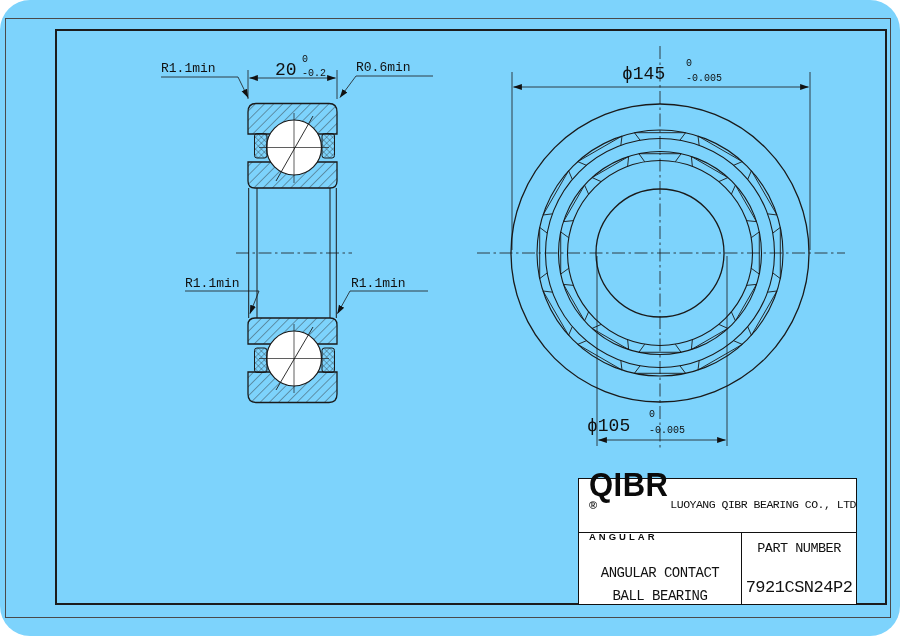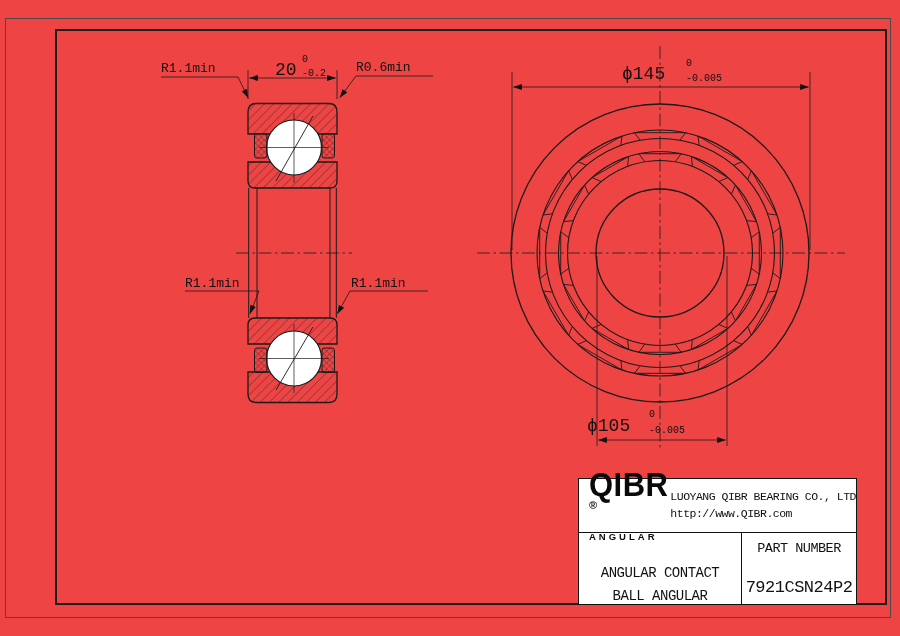--- a/index.html
+++ b/index.html
@@ -1,17 +1,17 @@
 <!DOCTYPE html>
 <html><head>
 <meta charset="utf-8">
 <style>
   html,body{margin:0;padding:0;background:#fff;width:900px;height:636px;overflow:hidden;}
-  #page{position:relative;width:900px;height:636px;background:#ef4444;
-        font-family:"Liberation Mono","DejaVu Sans Mono",monospace;color:#111;}
+  #page{position:relative;width:900px;height:636px;background:#7dd3fc;
+        font-family:"Liberation Mono","DejaVu Sans Mono",monospace;color:#111;border-radius:30px;}
   #outer-border{position:absolute;left:5px;top:18px;width:886px;height:600px;
         border:1.2px solid #4a4a4a;box-sizing:border-box;}
   #frame{position:absolute;left:55px;top:29px;width:832px;height:576px;
         border:2px solid #1c1c1c;box-sizing:border-box;}
   svg text{fill:#111;font-family:"Liberation Mono","DejaVu Sans Mono",monospace;}
   .dimval{font-size:18px;}
   .tol{font-size:10px;}
   .rlabel{font-size:13px;}
   
   #titleblock{position:absolute;left:578px;top:478px;width:279px;height:127px;
@@ -176,27 +176,26 @@
   </svg>
 
   <div id="titleblock">
     <div id="tb-top">
       <div id="tb-logo">
         <span class="brand">QIBR</span><span class="reg">®</span>
         <div class="sub">ANGULAR</div>
       </div>
       <div id="tb-co">
         <div class="co">LUOYANG QIBR BEARING CO., LTD</div>
-        <div class="web">http://www.QIBR.com</div>
       </div>
     </div>
     <div id="tb-bottom">
       <div id="tb-product">
         <div>ANGULAR CONTACT</div>
-        <div>BALL ANGULAR</div>
+        <div>BALL BEARING</div>
       </div>
       <div id="tb-part">
         <div class="plabel">PART NUMBER</div>
         <div class="pnum">7921CSN24P2</div>
       </div>
     </div>
   </div>
 </div>
 
 </body></html>

